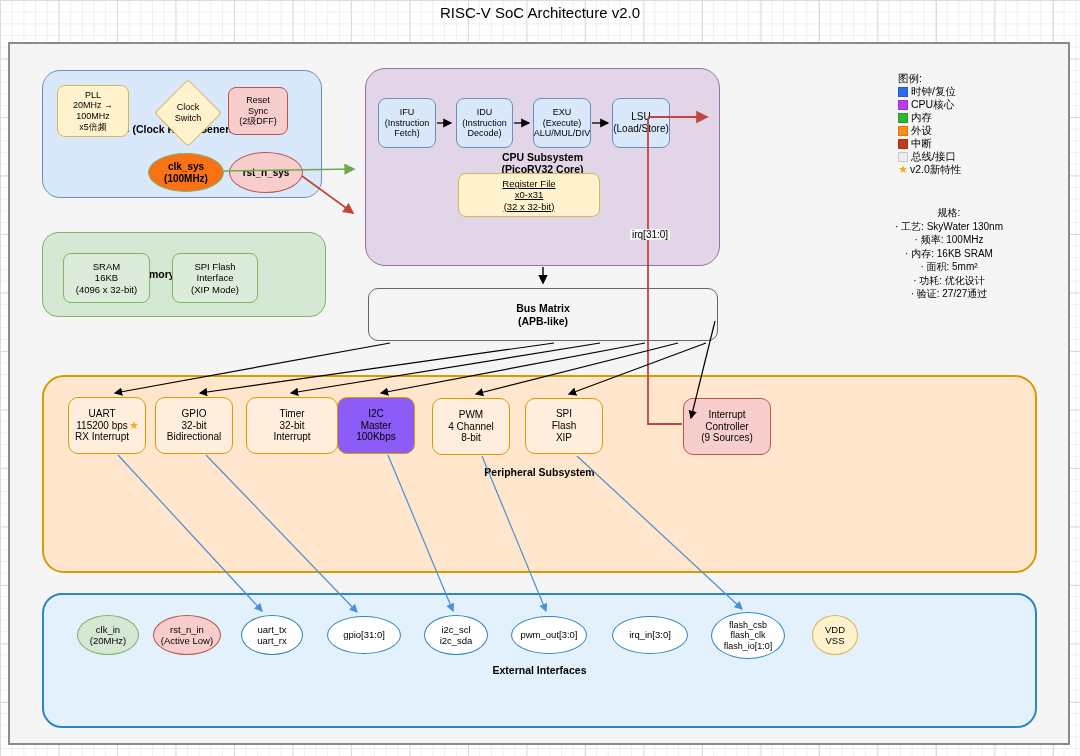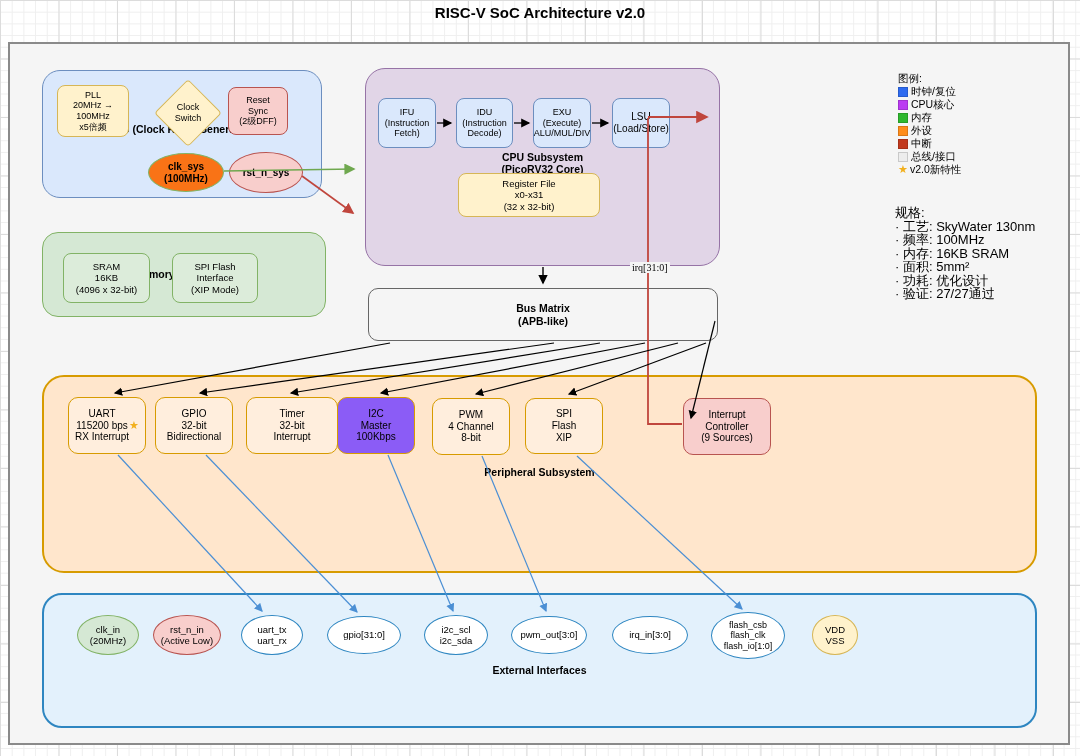--- a/index.html
+++ b/index.html
@@ -14,27 +14,27 @@
       linear-gradient(90deg,#efefef 1px, transparent 1px);
     background-size:58.5px 58.5px,58.5px 58.5px,11.7px 11.7px,11.7px 11.7px;
   }
   .abs{position:absolute;box-sizing:border-box;}
   .node{position:absolute;box-sizing:border-box;display:flex;align-items:center;justify-content:center;text-align:center;line-height:1.18;}
   .ml{white-space:pre-line;}
   .bold{font-weight:bold;}
   .ellipse{border-radius:50%;}
   .lbl{position:absolute;text-align:center;font-weight:bold;line-height:1.15;white-space:pre-line;}
   #canvas{left:8px;top:42px;width:1062px;height:703px;background:#f5f5f5;border:2px solid #8a8a8a;}
-  #title{left:0;top:4px;width:1080px;text-align:center;font-size:15px;font-weight:bold;}
+  #title{left:0;top:4px;width:1080px;text-align:center;font-size:15px;font-weight:normal;}
   svg.overlay{position:absolute;left:0;top:0;z-index:4;pointer-events:none;}
   .z1{z-index:1}.z2{z-index:2}.z5{z-index:5}
   .legend-row{display:flex;align-items:center;height:13px;font-size:10.5px;}
   .swatch{width:10px;height:10px;display:inline-block;margin-right:3px;border:1px solid rgba(0,0,0,.15);box-sizing:border-box;}
   .star{color:#f2b01e;font-size:11px;}
-  .spec-line{font-size:13px;line-height:13.5px;white-space:pre;}
+  .spec-line{font-size:10px;line-height:13.5px;white-space:pre;text-align:center;}
 </style>
 </head>
 <body>
 
 <div id="title" class="abs">RISC-V SoC Architecture v2.0</div>
 <div id="canvas" class="abs"></div>
 
 <div class="node z1" style="left:42px;top:70px;width:280px;height:128px;border-radius:18px;background:#dae8fc;border:1.5px solid #6c8ebf;"></div>
 <div class="lbl z1" style="left:42px;top:123px;width:280px;font-size:10.5px;">CRG (Clock Reset Generation)</div>
 <div class="node z2 ml" style="left:57px;top:85px;width:72px;height:52px;border-radius:8px;background:#fff2cc;border:1.5px solid #d6b656;font-size:9px;">PLL
@@ -60,24 +60,24 @@
 (Instruction
 Fetch)</div>
 <div class="node z2 ml" style="left:456px;top:98px;width:57px;height:50px;border-radius:8px;background:#dae8fc;border:1.2px solid #6c8ebf;font-size:9px;">IDU
 (Instruction
 Decode)</div>
 <div class="node z2 ml" style="left:533px;top:98px;width:58px;height:50px;border-radius:8px;background:#dae8fc;border:1.2px solid #6c8ebf;font-size:9px;">EXU
 (Execute)
 ALU/MUL/DIV</div>
 <div class="node z2 ml" style="left:612px;top:98px;width:58px;height:50px;border-radius:8px;background:#dae8fc;border:1.2px solid #6c8ebf;font-size:10px;">LSU
 (Load/Store)</div>
-<div class="node z2 ml" style="left:458px;top:173px;width:142px;height:44px;border-radius:8px;background:#fff2cc;border:1.5px solid #d6b656;font-size:9.5px;">Register File
+<div class="node z2 ml" style="left:458px;top:173px;width:142px;height:44px;border-radius:8px;background:#fff2cc;border:1.5px solid #d6b656;font-size:9.5px;text-decoration:underline;">Register File
 x0-x31
 (32 x 32-bit)</div>
-<div class="abs z5" style="left:630px;top:262px;font-size:10px;background:#f5f5f5;padding:0 2px;font-family:Liberation Serif, serif;">irq[31:0]</div>
+<div class="abs z5" style="left:630px;top:229px;font-size:10px;background:#f5f5f5;padding:0 2px;">irq[31:0]</div>
 
 <div class="node z1" style="left:42px;top:232px;width:284px;height:85px;border-radius:16px;background:#d5e8d4;border:1.5px solid #82b366;"></div>
 <div class="lbl z1" style="left:42px;top:268px;width:284px;font-size:10.5px;">Memory Subsystem</div>
 <div class="node z2 ml" style="left:63px;top:253px;width:87px;height:50px;border-radius:8px;background:#dcecda;border:1.2px solid #82b366;font-size:9.5px;">SRAM
 16KB
 (4096 x 32-bit)</div>
 <div class="node z2 ml" style="left:172px;top:253px;width:86px;height:50px;border-radius:8px;background:#dcecda;border:1.2px solid #82b366;font-size:9.5px;">SPI Flash
 Interface
 (XIP Mode)</div>
 

